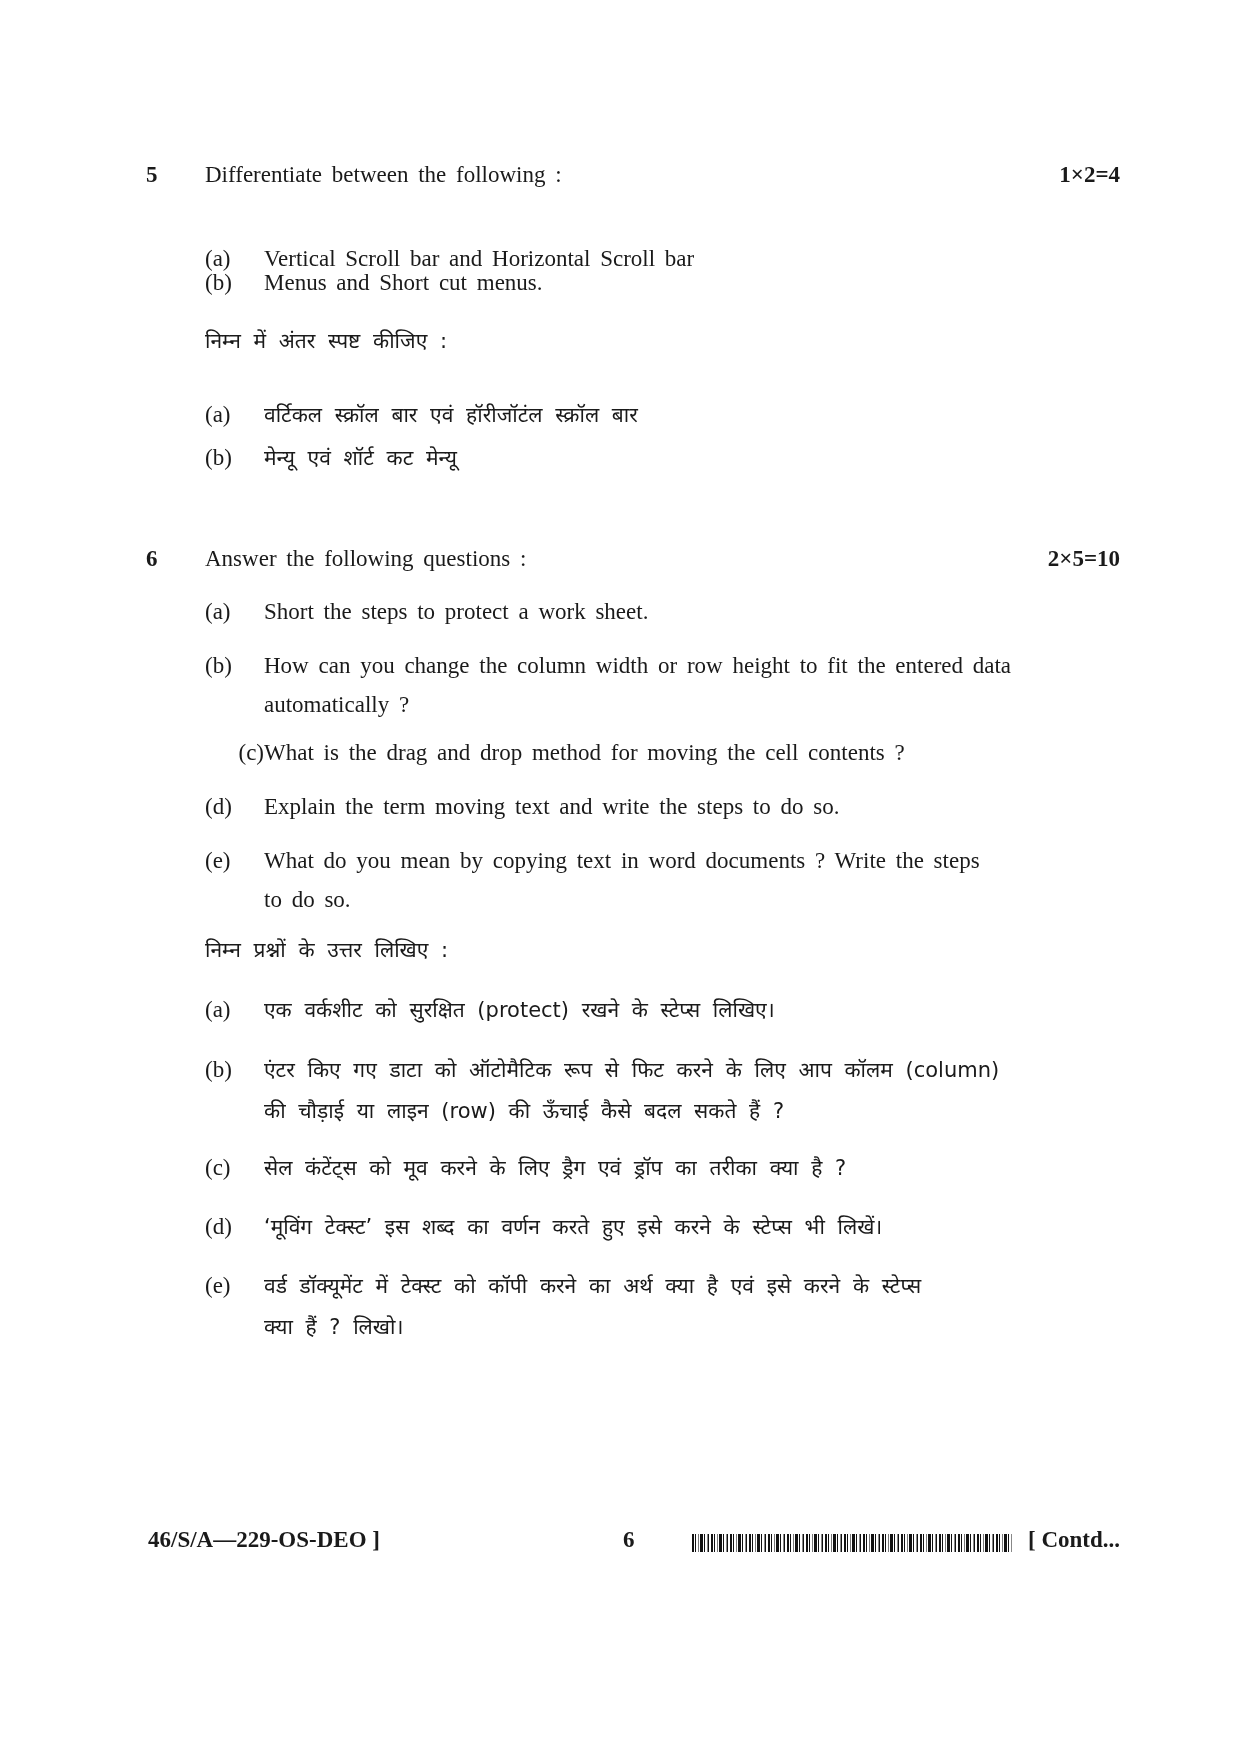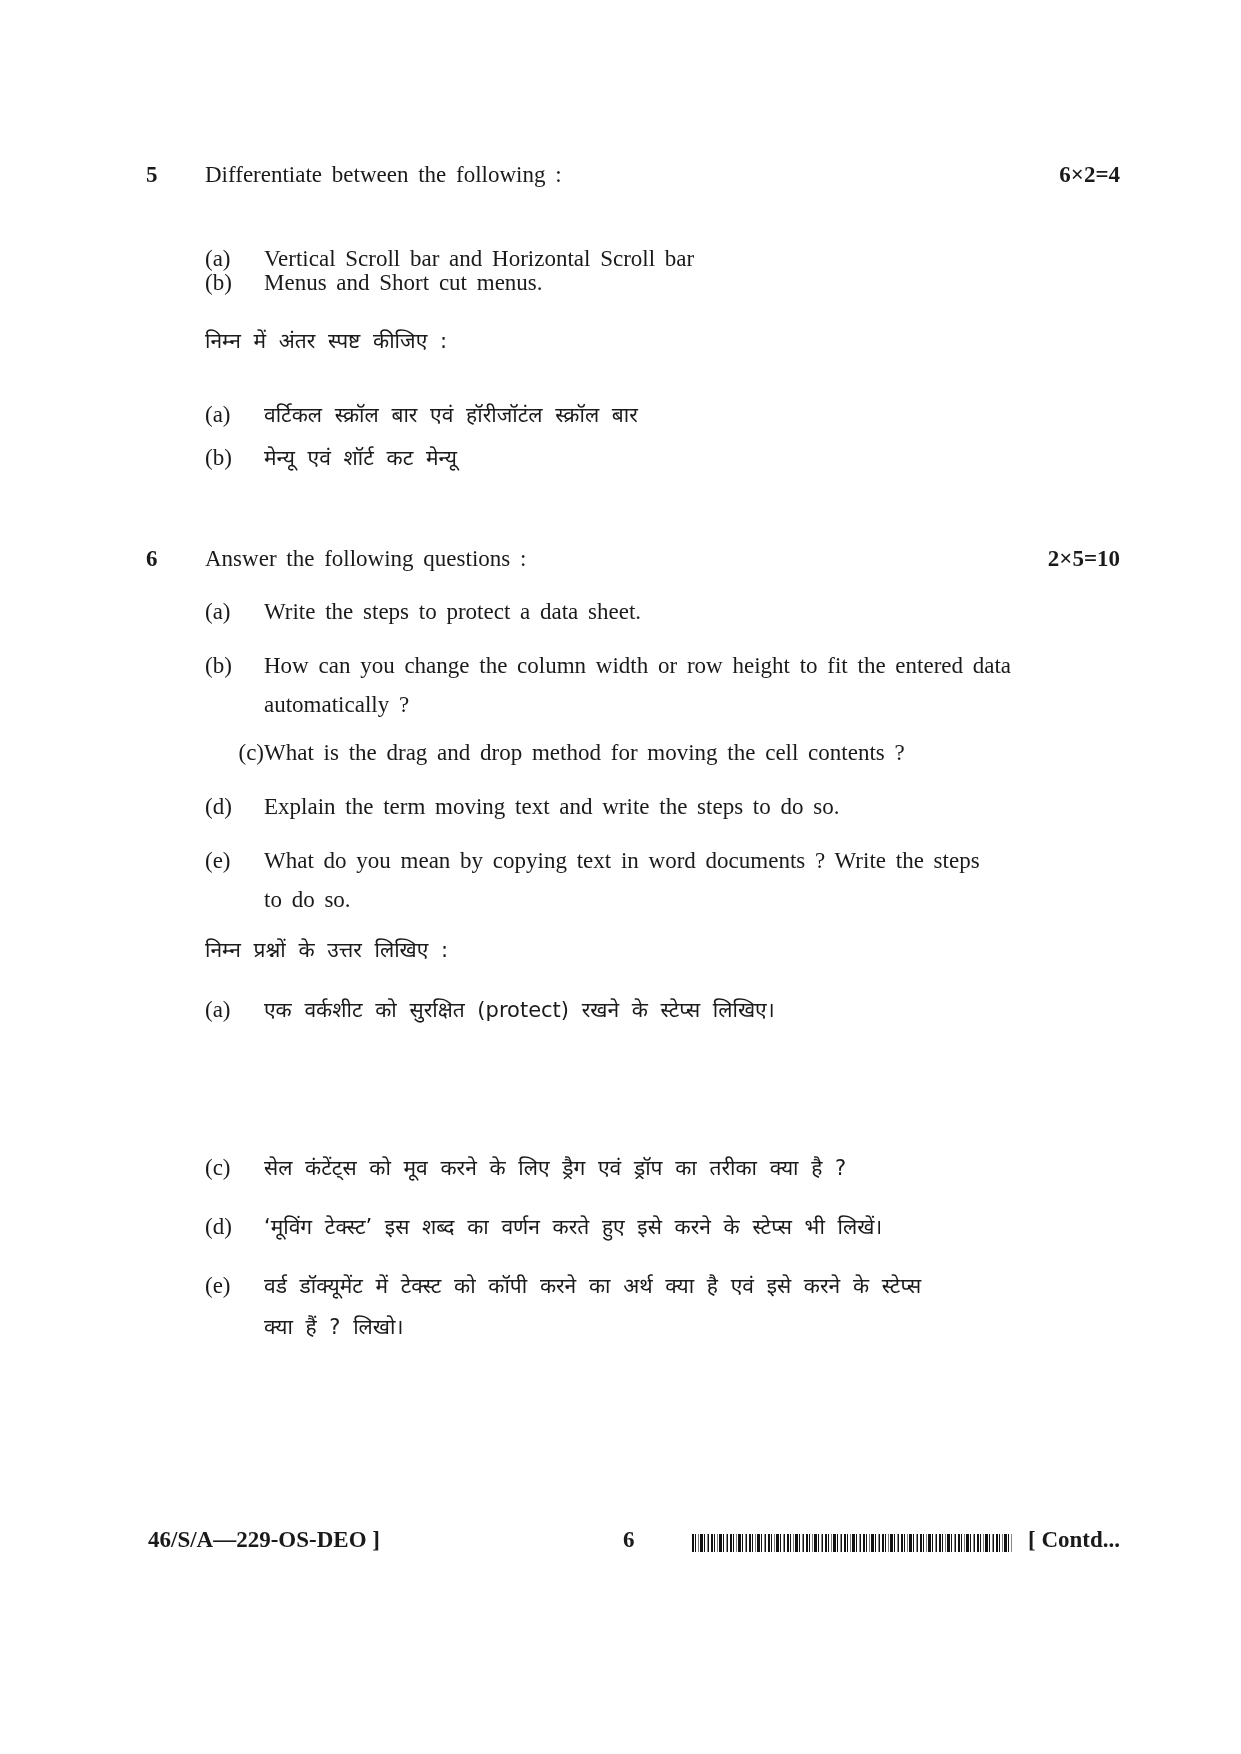--- a/index.html
+++ b/index.html
@@ -99,21 +99,21 @@
     top: 0;
   }
 </style>
 </head>
 <body>
 
 <div class="page">
 
   <div class="qnum" style="top:162px;">5</div>
   <div class="line" style="top:162px;">Differentiate between the following :</div>
-  <div class="marks" style="top:162px;">6×2=4</div>
+  <div class="marks" style="top:162px;">1×2=4</div>
 
   <div class="sub" style="top:216px;margin-top:30px;">
     <span class="lbl">(a)</span><span>Vertical Scroll bar and Horizontal Scroll bar</span>
   </div>
   <div class="sub" style="top:270px;">
     <span class="lbl">(b)</span><span>Menus and Short cut menus.</span>
   </div>
 
   <div class="line hi" style="top:326px;">निम्न में अंतर स्पष्ट कीजिए :</div>
 
@@ -122,41 +122,45 @@
   </div>
   <div class="sub" style="top:443px;">
     <span class="lbl">(b)</span><span class="hi">मेन्यू एवं शॉर्ट कट मेन्यू</span>
   </div>
 
   <div class="qnum" style="top:546px;">6</div>
   <div class="line" style="top:546px;">Answer the following questions :</div>
   <div class="marks" style="top:546px;">2×5=10</div>
 
   <div class="sub" style="top:599px;">
-    <span class="lbl">(a)</span><span>Write the steps to protect a data sheet.</span>
+    <span class="lbl">(a)</span><span>Short the steps to protect a work sheet.</span>
   </div>
   <div class="sub" style="top:653px;">
     <span class="lbl">(b)</span><span>How can you change the column width or row height to fit the entered data</span>
     <span class="cont">automatically ?</span>
   </div>
   <div class="sub" style="top:740px;text-align:right;">
     <span class="lbl">(c)</span><span>What is the drag and drop method for moving the cell contents ?</span>
   </div>
   <div class="sub" style="top:794px;">
     <span class="lbl">(d)</span><span>Explain the term moving text and write the steps to do so.</span>
   </div>
   <div class="sub" style="top:848px;">
     <span class="lbl">(e)</span><span>What do you mean by copying text in word documents ? Write the steps</span>
     <span class="cont">to do so.</span>
   </div>
 
   <div class="line hi" style="top:935px;">निम्न प्रश्नों के उत्तर लिखिए :</div>
 
   <div class="sub" style="top:995px;">
     <span class="lbl">(a)</span><span class="hi">एक वर्कशीट को सुरक्षित (protect) रखने के स्टेप्स लिखिए।</span>
+  </div>
+  <div class="sub" style="top:1055px;">
+    <span class="lbl">(b)</span><span class="hi">एंटर किए गए डाटा को ऑटोमैटिक रूप से फिट करने के लिए आप कॉलम (column)</span>
+    <span class="cont hi">की चौड़ाई या लाइन (row) की ऊँचाई कैसे बदल सकते हैं ?</span>
   </div>
   <div class="sub" style="top:1153px;">
     <span class="lbl">(c)</span><span class="hi">सेल कंटेंट्स को मूव करने के लिए ड्रैग एवं ड्रॉप का तरीका क्या है ?</span>
   </div>
   <div class="sub" style="top:1212px;">
     <span class="lbl">(d)</span><span class="hi">‘मूविंग टेक्स्ट’ इस शब्द का वर्णन करते हुए इसे करने के स्टेप्स भी लिखें।</span>
   </div>
   <div class="sub" style="top:1271px;">
     <span class="lbl">(e)</span><span class="hi">वर्ड डॉक्यूमेंट में टेक्स्ट को कॉपी करने का अर्थ क्या है एवं इसे करने के स्टेप्स</span>
     <span class="cont hi">क्या हैं ? लिखो।</span>

